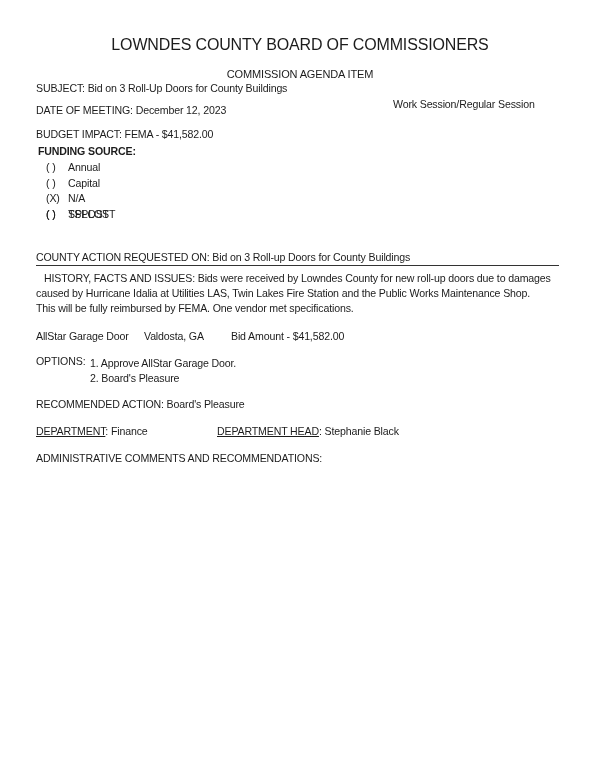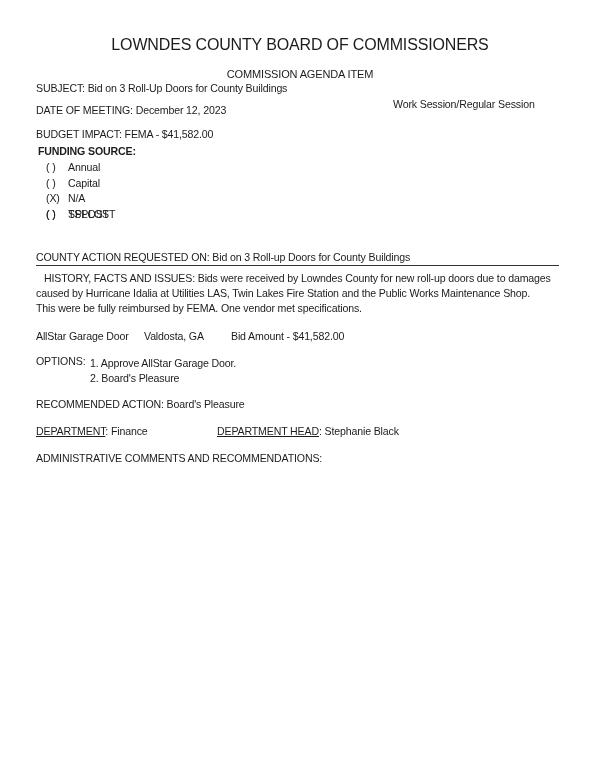--- a/index.html
+++ b/index.html
@@ -43,21 +43,21 @@
 </div>
 <div class="abs" style="left:46px; top:208px;">
   <span class="fund-mark">( )</span><span>TSPLOST</span>
 </div>
 
 <div class="abs" style="left:36px; top:251px;">COUNTY ACTION REQUESTED ON: Bid on 3 Roll-up Doors for County Buildings</div>
 <div class="rule"></div>
 
 <div class="abs" style="left:44px; top:272px;">HISTORY, FACTS AND ISSUES: Bids were received by Lowndes County for new roll-up doors due to damages</div>
 <div class="abs" style="left:36px; top:287px;">caused by Hurricane Idalia at Utilities LAS, Twin Lakes Fire Station and the Public Works Maintenance Shop.</div>
-<div class="abs" style="left:36px; top:302px;">This were be fully reimbursed by FEMA. One vendor met specifications.</div>
+<div class="abs" style="left:36px; top:302px;">This will be fully reimbursed by FEMA. One vendor met specifications.</div>
 
 <div class="abs" style="left:36px; top:330px;">AllStar Garage Door</div>
 <div class="abs" style="left:144px; top:330px;">Valdosta, GA</div>
 <div class="abs" style="left:231px; top:330px;">Bid Amount - $41,582.00</div>
 
 <div class="abs" style="left:36px; top:355px;">OPTIONS:</div>
 <div class="abs" style="left:90px; top:357px;text-align:center;">1. Approve AllStar Garage Door.</div>
 <div class="abs" style="left:90px; top:372px;">2. Board's Pleasure</div>
 
 <div class="abs" style="left:36px; top:398px;">RECOMMENDED ACTION: Board's Pleasure</div>

